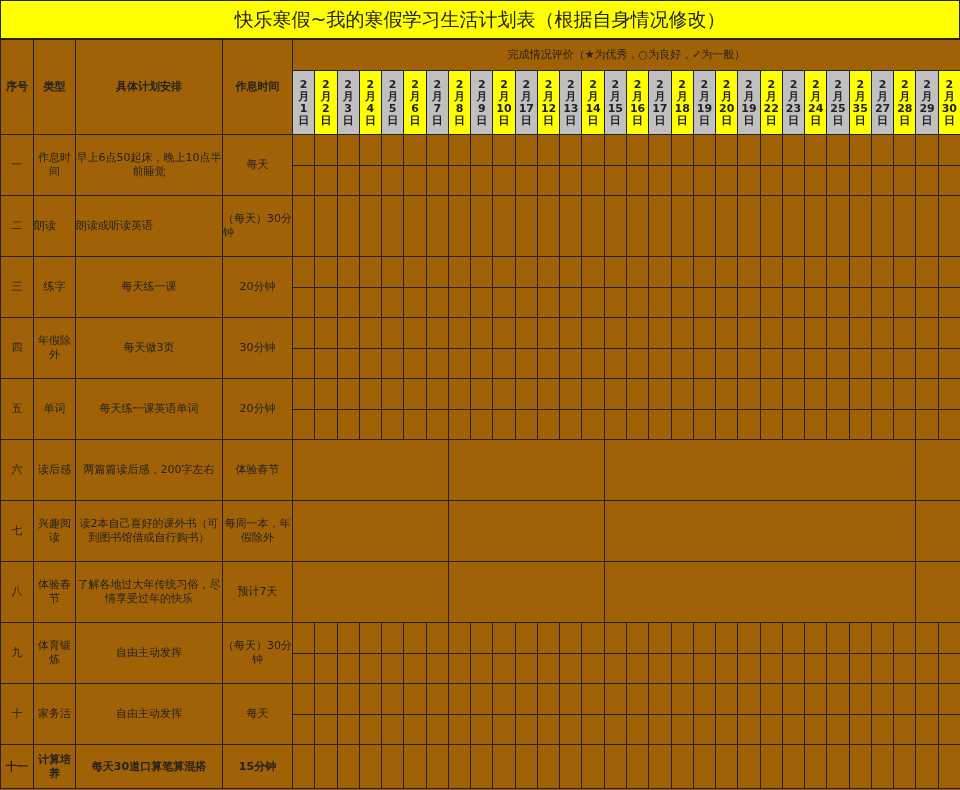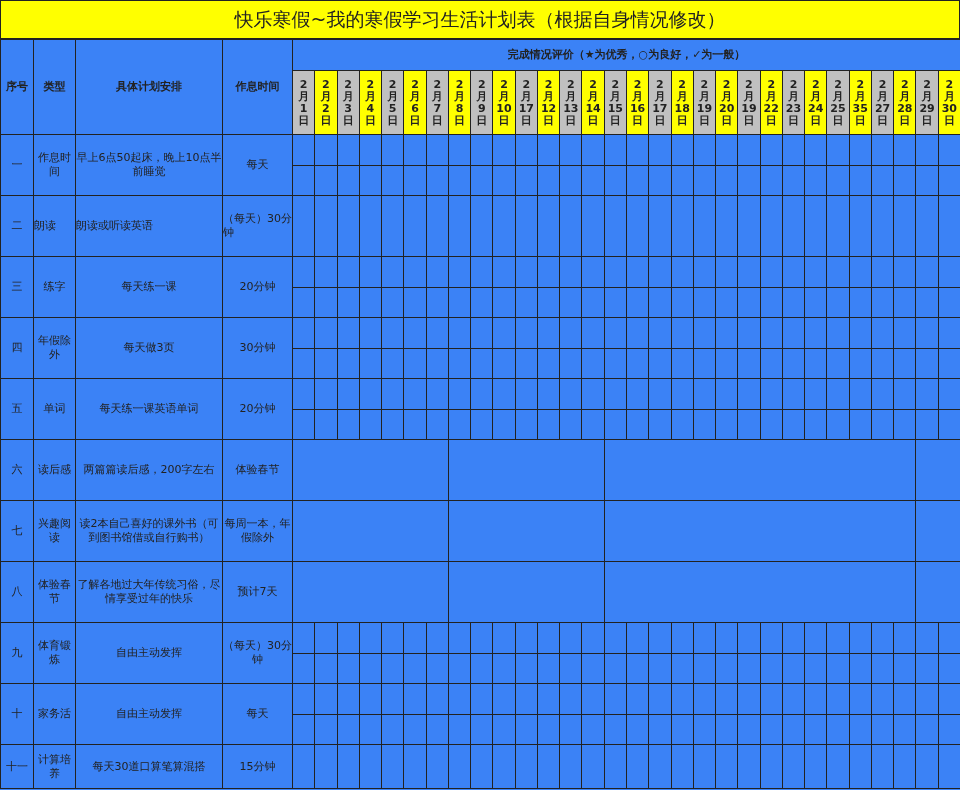--- a/index.html
+++ b/index.html
@@ -1,33 +1,33 @@
 <!DOCTYPE html>
 <html><head>
 <meta charset="utf-8">
 <style>
   html, body { margin: 0; padding: 0; background: #ffffff; }
   body { width: 960px; height: 790px; overflow: hidden; font-family: "DejaVu Sans", sans-serif; }
-  .sheet { position: relative; width: 960px; height: 790px; background: #3b82f6; }
+  .sheet { position: relative; width: 960px; height: 790px; background: #a16207; }
   .title {
     position: absolute; left: 0; top: 0; width: 958px; height: 37px;
     background: #ffff00; border: 1px solid #222; border-bottom: 2px solid #222;
     display: flex; align-items: center; justify-content: center;
     font-size: 19px; color: #222;
   }
   table.grid {
     position: absolute; left: 0; top: 38px;
     border-collapse: collapse; table-layout: fixed; width: 960px;
   }
   table.grid td, table.grid th {
     border: 1px solid #222; padding: 0; margin: 0; text-align: center; vertical-align: middle;
     font-size: 11px; color: #222; overflow: hidden;
   }
   th.hdr { font-weight: bold; font-size: 11px; }
-  .eval-header { font-weight: bold; font-size: 10px; height: 30px; }
+  .eval-header { font-weight: normal; font-size: 10px; height: 30px; }
   .day { font-weight: bold; font-size: 10px; line-height: 12px; padding: 0; }
   .day.gray { background: #c0c0c0; }
   .day.yellow { background: #ffff00; }
   .cell-text { font-size: 11px; line-height: 14px; padding: 0 2px; }
   .left { text-align: left !important; }
   td.gl { border-left-color: #888; border-right-color: #888; }
 </style>
 </head>
 <body>
 
@@ -727,21 +727,21 @@
           <td class="gl"></td>
           <td></td>
           <td class="gl"></td>
           <td></td>
           <td class="gl"></td>
           <td></td>
           <td class="gl"></td>
           <td></td>
           <td class="gl"></td>
         </tr>
-        <tr style="height: 44px;">
+        <tr style="height: 44px; font-weight: bold;">
           <td rowspan="1" class="cell-text">十一</td>
           <td rowspan="1" class="cell-text">计算培养</td>
           <td rowspan="1" class="cell-text">每天30道口算笔算混搭</td>
           <td rowspan="1" class="cell-text">15分钟</td>
           <td></td>
           <td class="gl"></td>
           <td></td>
           <td class="gl"></td>
           <td></td>
           <td class="gl"></td>

